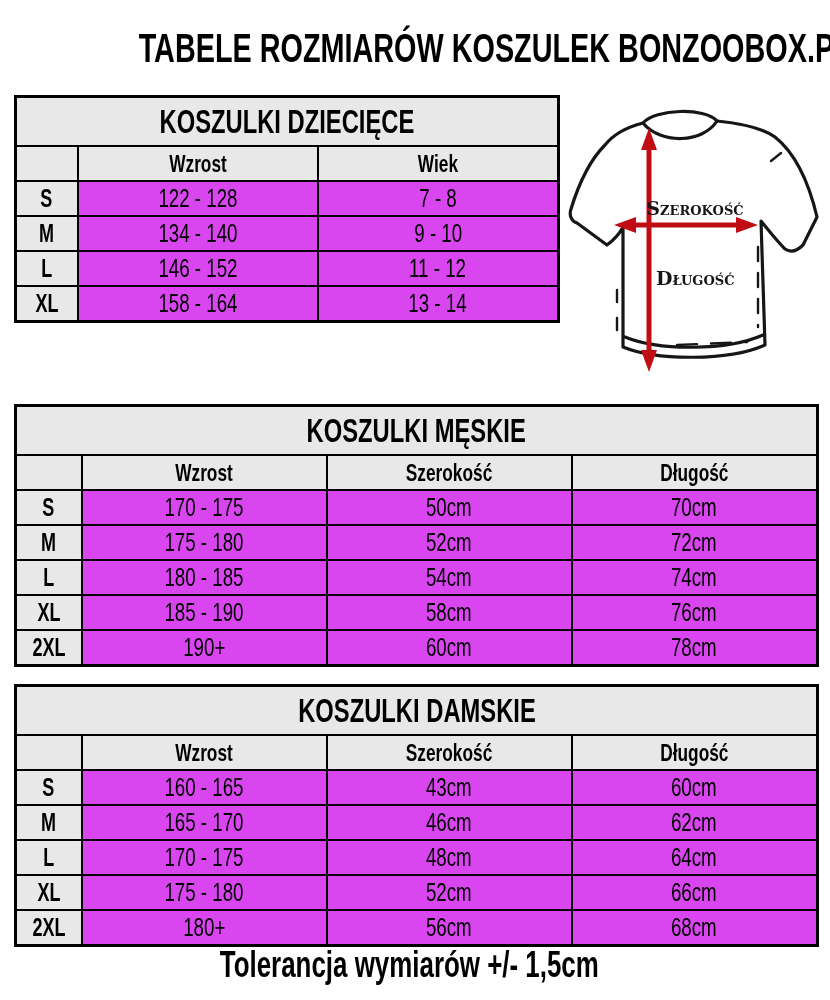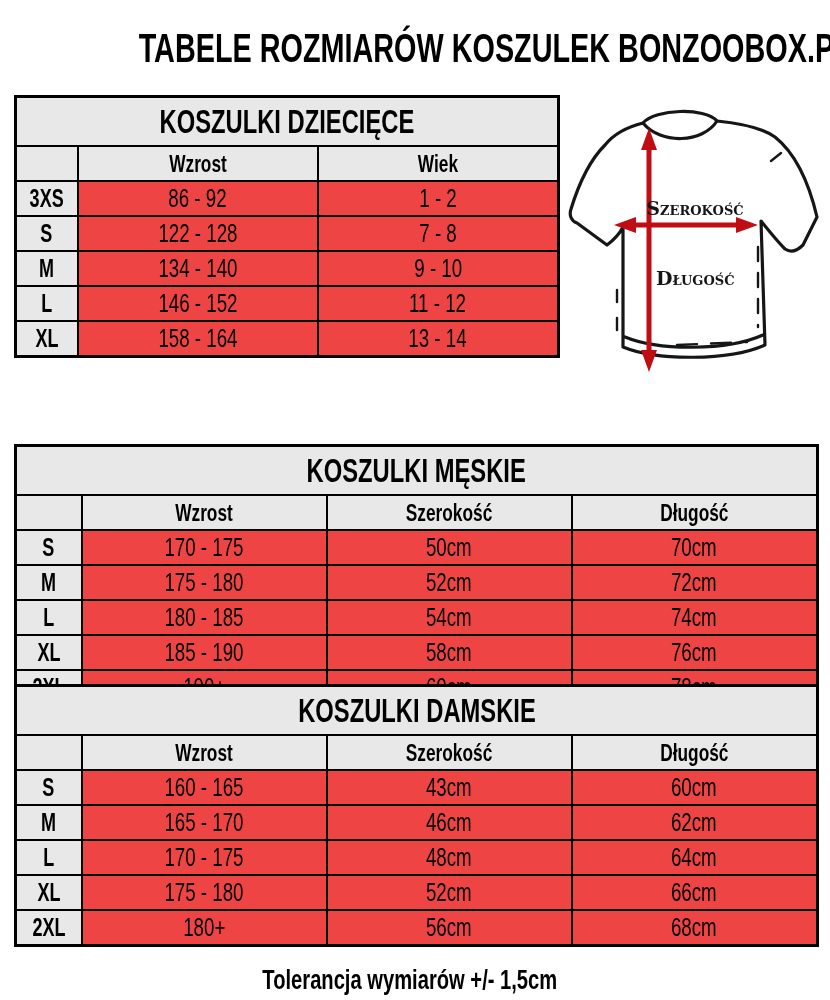--- a/index.html
+++ b/index.html
@@ -8,30 +8,30 @@
     font-family:"Liberation Sans",sans-serif;color:#000;overflow:hidden;
   }
   
   .cx{display:inline-block;transform:scaleX(.72);transform-origin:50% 50%;white-space:nowrap;}
   .page-title{
     position:absolute;top:26px;left:0;width:830px;text-align:center;
     font-size:40px;font-weight:700;letter-spacing:0;
   }
   table.size-table{
     position:absolute;border-collapse:collapse;table-layout:fixed;
-    background:#ef4444;border:3px solid #000;
+    background:#d946ef;border:3px solid #000;
   }
   table.size-table td{border:2px solid #000;padding:0;text-align:center;vertical-align:middle;overflow:hidden;}
   td.t-title{font-size:33px;font-weight:700;height:47px;}
   td.t-head{font-size:24px;font-weight:700;height:33px;}
   td.t-size{font-size:25px;font-weight:700;}
   td.t-cell{font-size:26px;font-weight:400;height:33px;}
   .page-footer{
-    position:absolute;top:964px;left:0;width:819px;text-align:center;
-    font-size:28px;font-weight:700;
+    position:absolute;top:944px;left:0;width:819px;text-align:center;
+    font-size:36px;font-weight:700;
   }
   .shirt-box{position:absolute;left:557px;top:95px;width:273px;height:305px;}
   .shirt-label{
     font-family:"DejaVu Serif",serif;font-variant:small-caps;
     font-weight:600;font-size:19px;
   }
 </style>
 </head>
 <body>
 
@@ -48,25 +48,20 @@
         <col style="width:241px">
       </colgroup>
     <tbody>
         <tr>
           <td class="t-title" colspan="3" style="background: rgb(232, 232, 232);"><span class="cx">KOSZULKI DZIECIĘCE</span></td>
         </tr>
         <tr>
           <td class="t-head" style="background: rgb(232, 232, 232);"><span class="cx"></span></td>
           <td class="t-head" style="background: rgb(232, 232, 232);"><span class="cx">Wzrost</span></td>
           <td class="t-head" style="background: rgb(232, 232, 232); text-align: center;"><span class="cx">Wiek</span></td>
-        </tr>
-        <tr>
-          <td class="t-size" style="background: rgb(232, 232, 232);"><span class="cx">3XS</span></td>
-          <td class="t-cell"><span class="cx">86 - 92</span></td>
-          <td class="t-cell"><span class="cx">1 - 2</span></td>
         </tr>
         <tr>
           <td class="t-size" style="background: rgb(232, 232, 232);"><span class="cx">S</span></td>
           <td class="t-cell"><span class="cx">122 - 128</span></td>
           <td class="t-cell"><span class="cx">7 - 8</span></td>
         </tr>
         <tr>
           <td class="t-size" style="background: rgb(232, 232, 232);"><span class="cx">M</span></td>
           <td class="t-cell"><span class="cx">134 - 140</span></td>
           <td class="t-cell"><span class="cx">9 - 10</span></td>
@@ -117,21 +112,21 @@
       <g stroke="#c00d14" fill="#c00d14">
         <line x1="74" y1="130" x2="184" y2="130" stroke-width="5"></line>
         <polygon points="57,130 79,122 79,138" stroke="none"></polygon>
         <polygon points="201,130 179,122 179,138" stroke="none"></polygon>
       </g>
       <text class="shirt-label" x="138" y="120" text-anchor="middle" fill="#161616">Szerokość</text>
       <text class="shirt-label" x="99" y="190" text-anchor="start" fill="#161616">Długość</text>
     </svg>
   </div>
 
-  <table class="size-table" style="left:14px;top:444px;width:802px;">
+  <table class="size-table" style="left:14px;top:404px;width:802px;">
     <colgroup>
         <col style="width:66px">
         <col style="width:245px">
         <col style="width:245px">
         <col style="width:246px">
       </colgroup>
     <tbody>
         <tr>
           <td class="t-title" colspan="4" style="background: rgb(232, 232, 232);"><span class="cx">KOSZULKI MĘSKIE</span></td>
         </tr>

